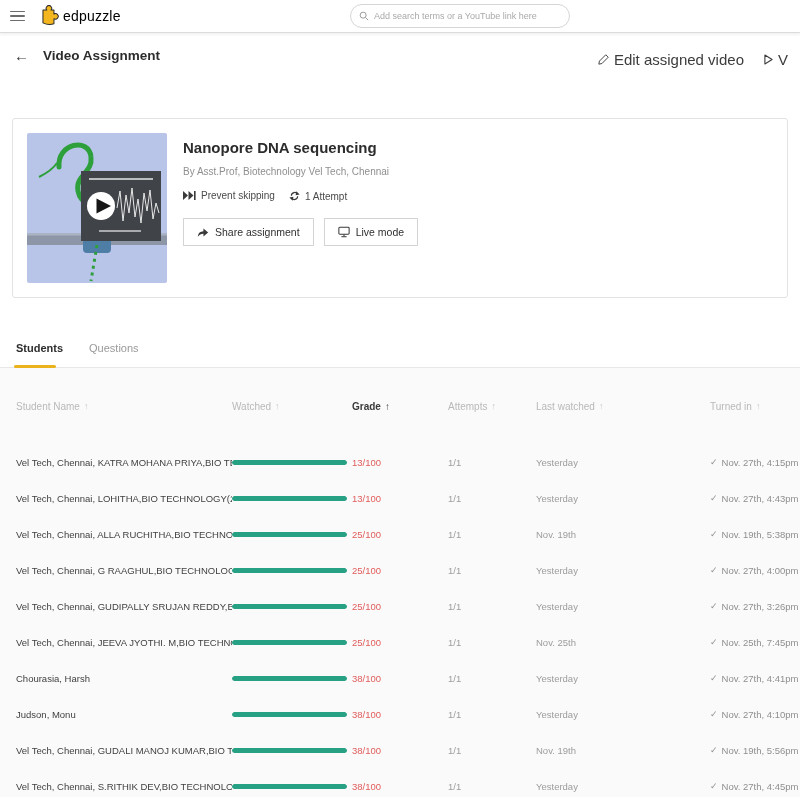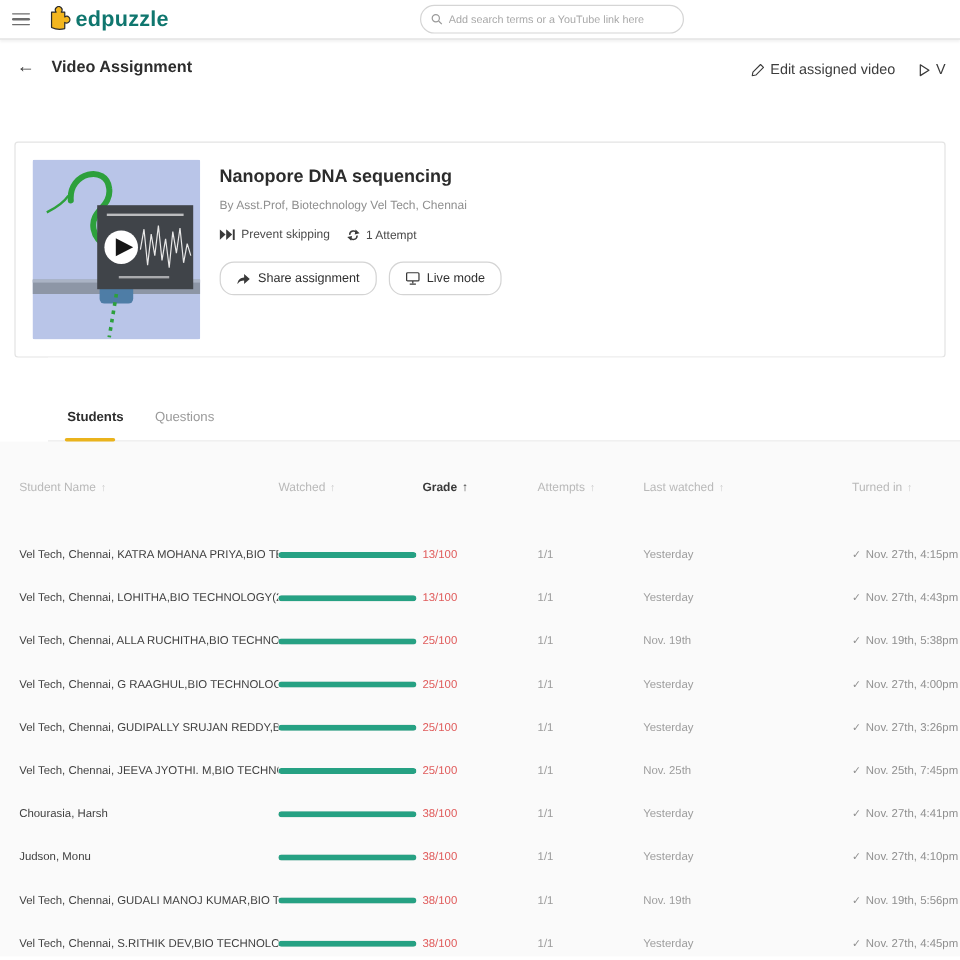--- a/index.html
+++ b/index.html
@@ -6,55 +6,55 @@
   html,body { width:800px; height:800px; overflow:hidden; background:#fff;
     font-family:"Liberation Sans","DejaVu Sans",sans-serif; color:#3a3a3a; }
 
   
   .topbar { position:relative; height:33px; background:#fff;
     border-bottom:1px solid #dcdcdc; box-shadow:0 2px 2px rgba(0,0,0,.05);
     display:flex; align-items:center; padding:0 10px; }
   .hamburger { width:15px; display:flex; flex-direction:column; gap:3px; cursor:pointer; margin-right:12px; }
   .hamburger span { display:block; height:1.6px; background:#6d6d6d; border-radius:1px; }
   .brand { display:flex; align-items:center; gap:4px; cursor:pointer; }
-  .brand-name { font-size:18px; font-weight:bold; color:#0f766e; letter-spacing:.2px; }
+  .brand-name { font-size:14px; font-weight:normal; color:#000000; letter-spacing:.2px; }
   .search-wrap { position:absolute; left:350px; top:4px; width:220px; height:24px;
     border:1px solid #d5d5d5; border-radius:12px; background:#fff;
     display:flex; align-items:center; padding:0 8px; gap:5px; }
   .search-wrap input { border:none; outline:none; flex:1; font-size:9px; color:#555;
     font-family:inherit; background:transparent; }
   .search-wrap input::placeholder { color:#a9a9a9; }
 
   
   .title-row { height:85px; padding:15px 12px 0 14px; display:flex; align-items:flex-start;
     justify-content:space-between; background:#fff; }
   .title-left { display:flex; align-items:center; gap:14px; }
   .back-arrow { font-size:15px; color:#333; cursor:pointer; line-height:1; }
   .page-title { font-size:13.5px; font-weight:bold; color:#2d2d2d; }
   .title-actions { display:flex; align-items:center; gap:20px; padding-top:3px; white-space:nowrap; }
-  .action-link { display:flex; align-items:center; gap:5px; font-size:12px; color:#3c3c3c; cursor:pointer; }
+  .action-link { display:flex; align-items:center; gap:5px; font-size:15px; color:#3c3c3c; cursor:pointer; }
 
   
   .card { margin:0 12px; border:1px solid #e3e3e3; border-radius:3px; background:#fff;
     padding:14px; display:flex; gap:16px; }
   .thumb { width:140px; height:150px; border-radius:2px; overflow:hidden; flex:none; cursor:pointer; }
   .video-title { font-size:15px; font-weight:600; color:#2c2c2c; margin:6px 0 10px; }
   .video-author { font-size:10px; color:#8f8f8f; margin-bottom:13px; }
   .dates-line { font-size:10px; color:#8f8f8f; margin-bottom:13px; display:flex; gap:18px; }
   .dates-line b { color:#333; margin-left:5px; text-decoration:underline; font-weight:bold; }
   .flags-line { font-size:10px; color:#4a4a4a; display:flex; align-items:flex-start; gap:14px; margin-bottom:16px; }
   .flag { display:flex; align-items:center; gap:5px; }
   .btn-row { display:flex; gap:10px; }
   .btn { display:flex; align-items:center; gap:6px; height:28px; padding:0 13px;
-    border:1px solid #d4d4d4; border-radius:12px; background:#fff; font-size:10.5px;
+    border:1px solid #d4d4d4; border-radius:0; background:#fff; font-size:10.5px;
     color:#2f2f2f; cursor:pointer; font-family:inherit; }
 
   
   .tabs-row { padding:44px 16px 0; background:#fff; border-bottom:1px solid #e7e7e7;
-    display:flex; gap:26px;margin-left:40px; }
+    display:flex; gap:26px; }
   .tab { position:relative; font-size:11px; padding-bottom:13px; cursor:pointer; color:#9a9a9a; }
   .tab.active { color:#2d2d2d; font-weight:bold; }
   .tab.active::after { content:""; position:absolute; left:-2px; bottom:-1px; height:3px;
     width:42px; background:#eab31c; border-radius:2px; }
 
   
   .table-area { background:#fafafa; height:429px; }
   .grid { display:grid; grid-template-columns:216px 120px 96px 88px 174px 1fr;
     align-items:center; padding:0 0 0 16px; }
   .thead { height:76px; }

